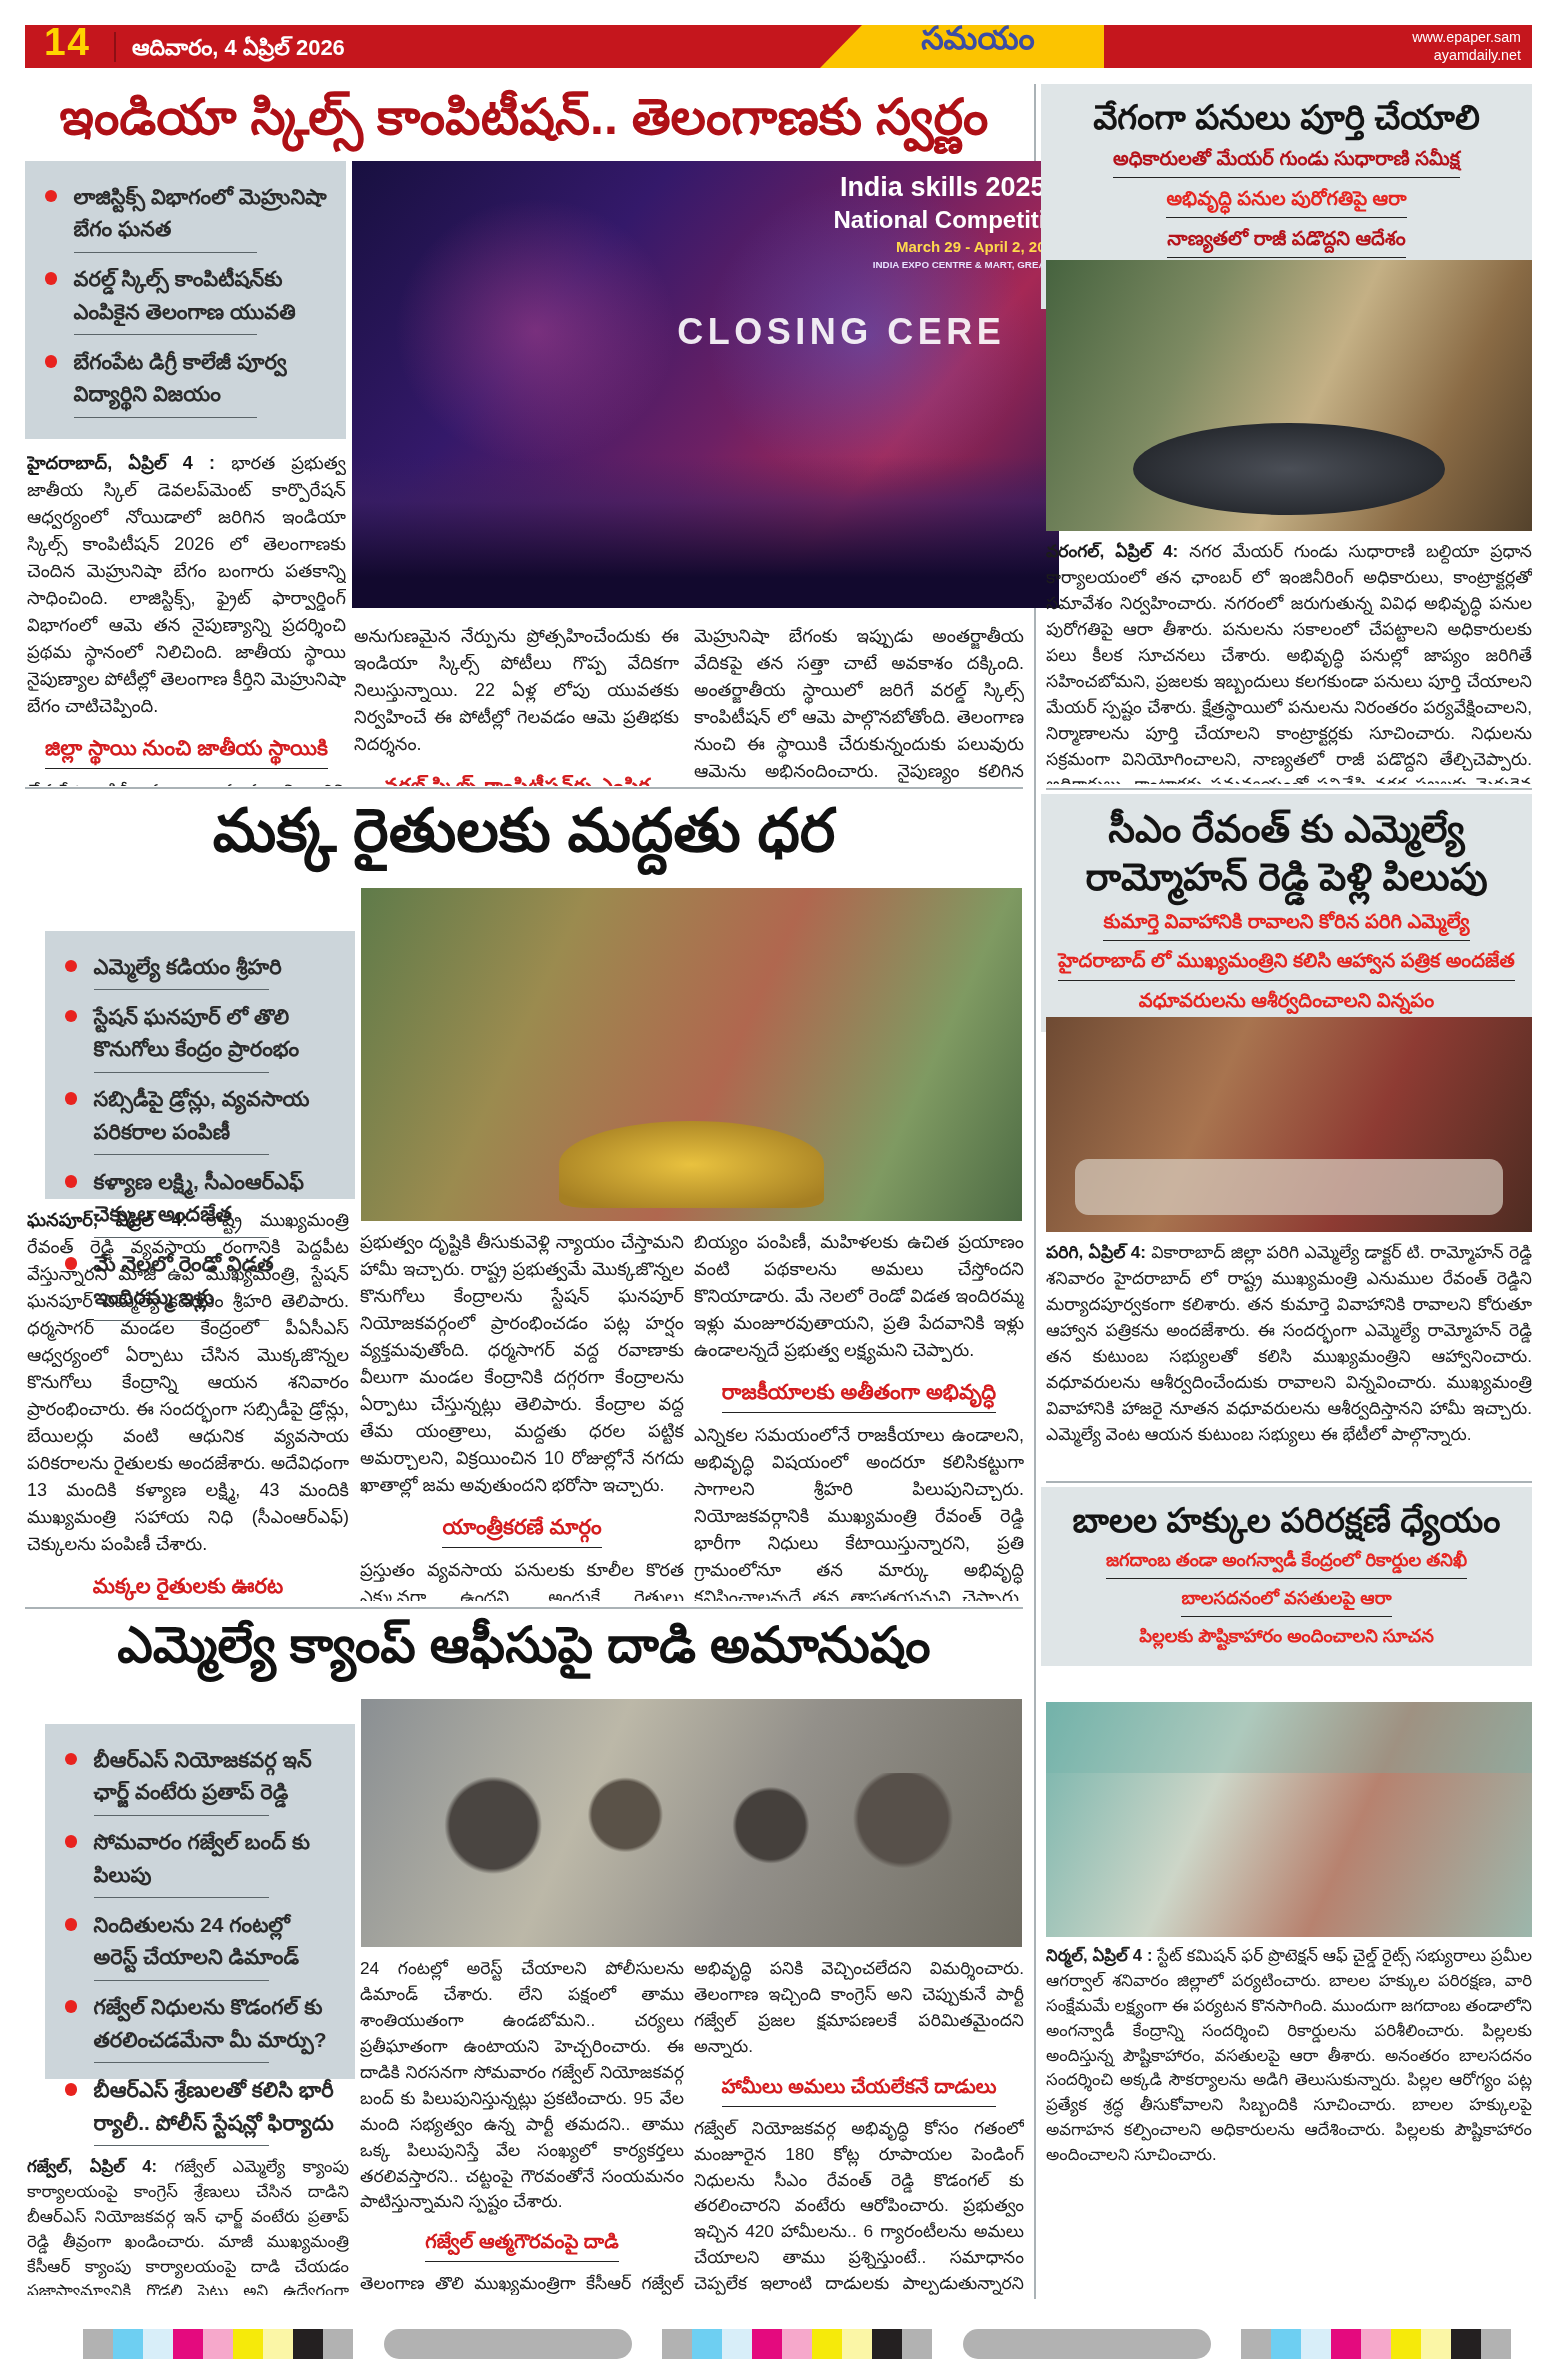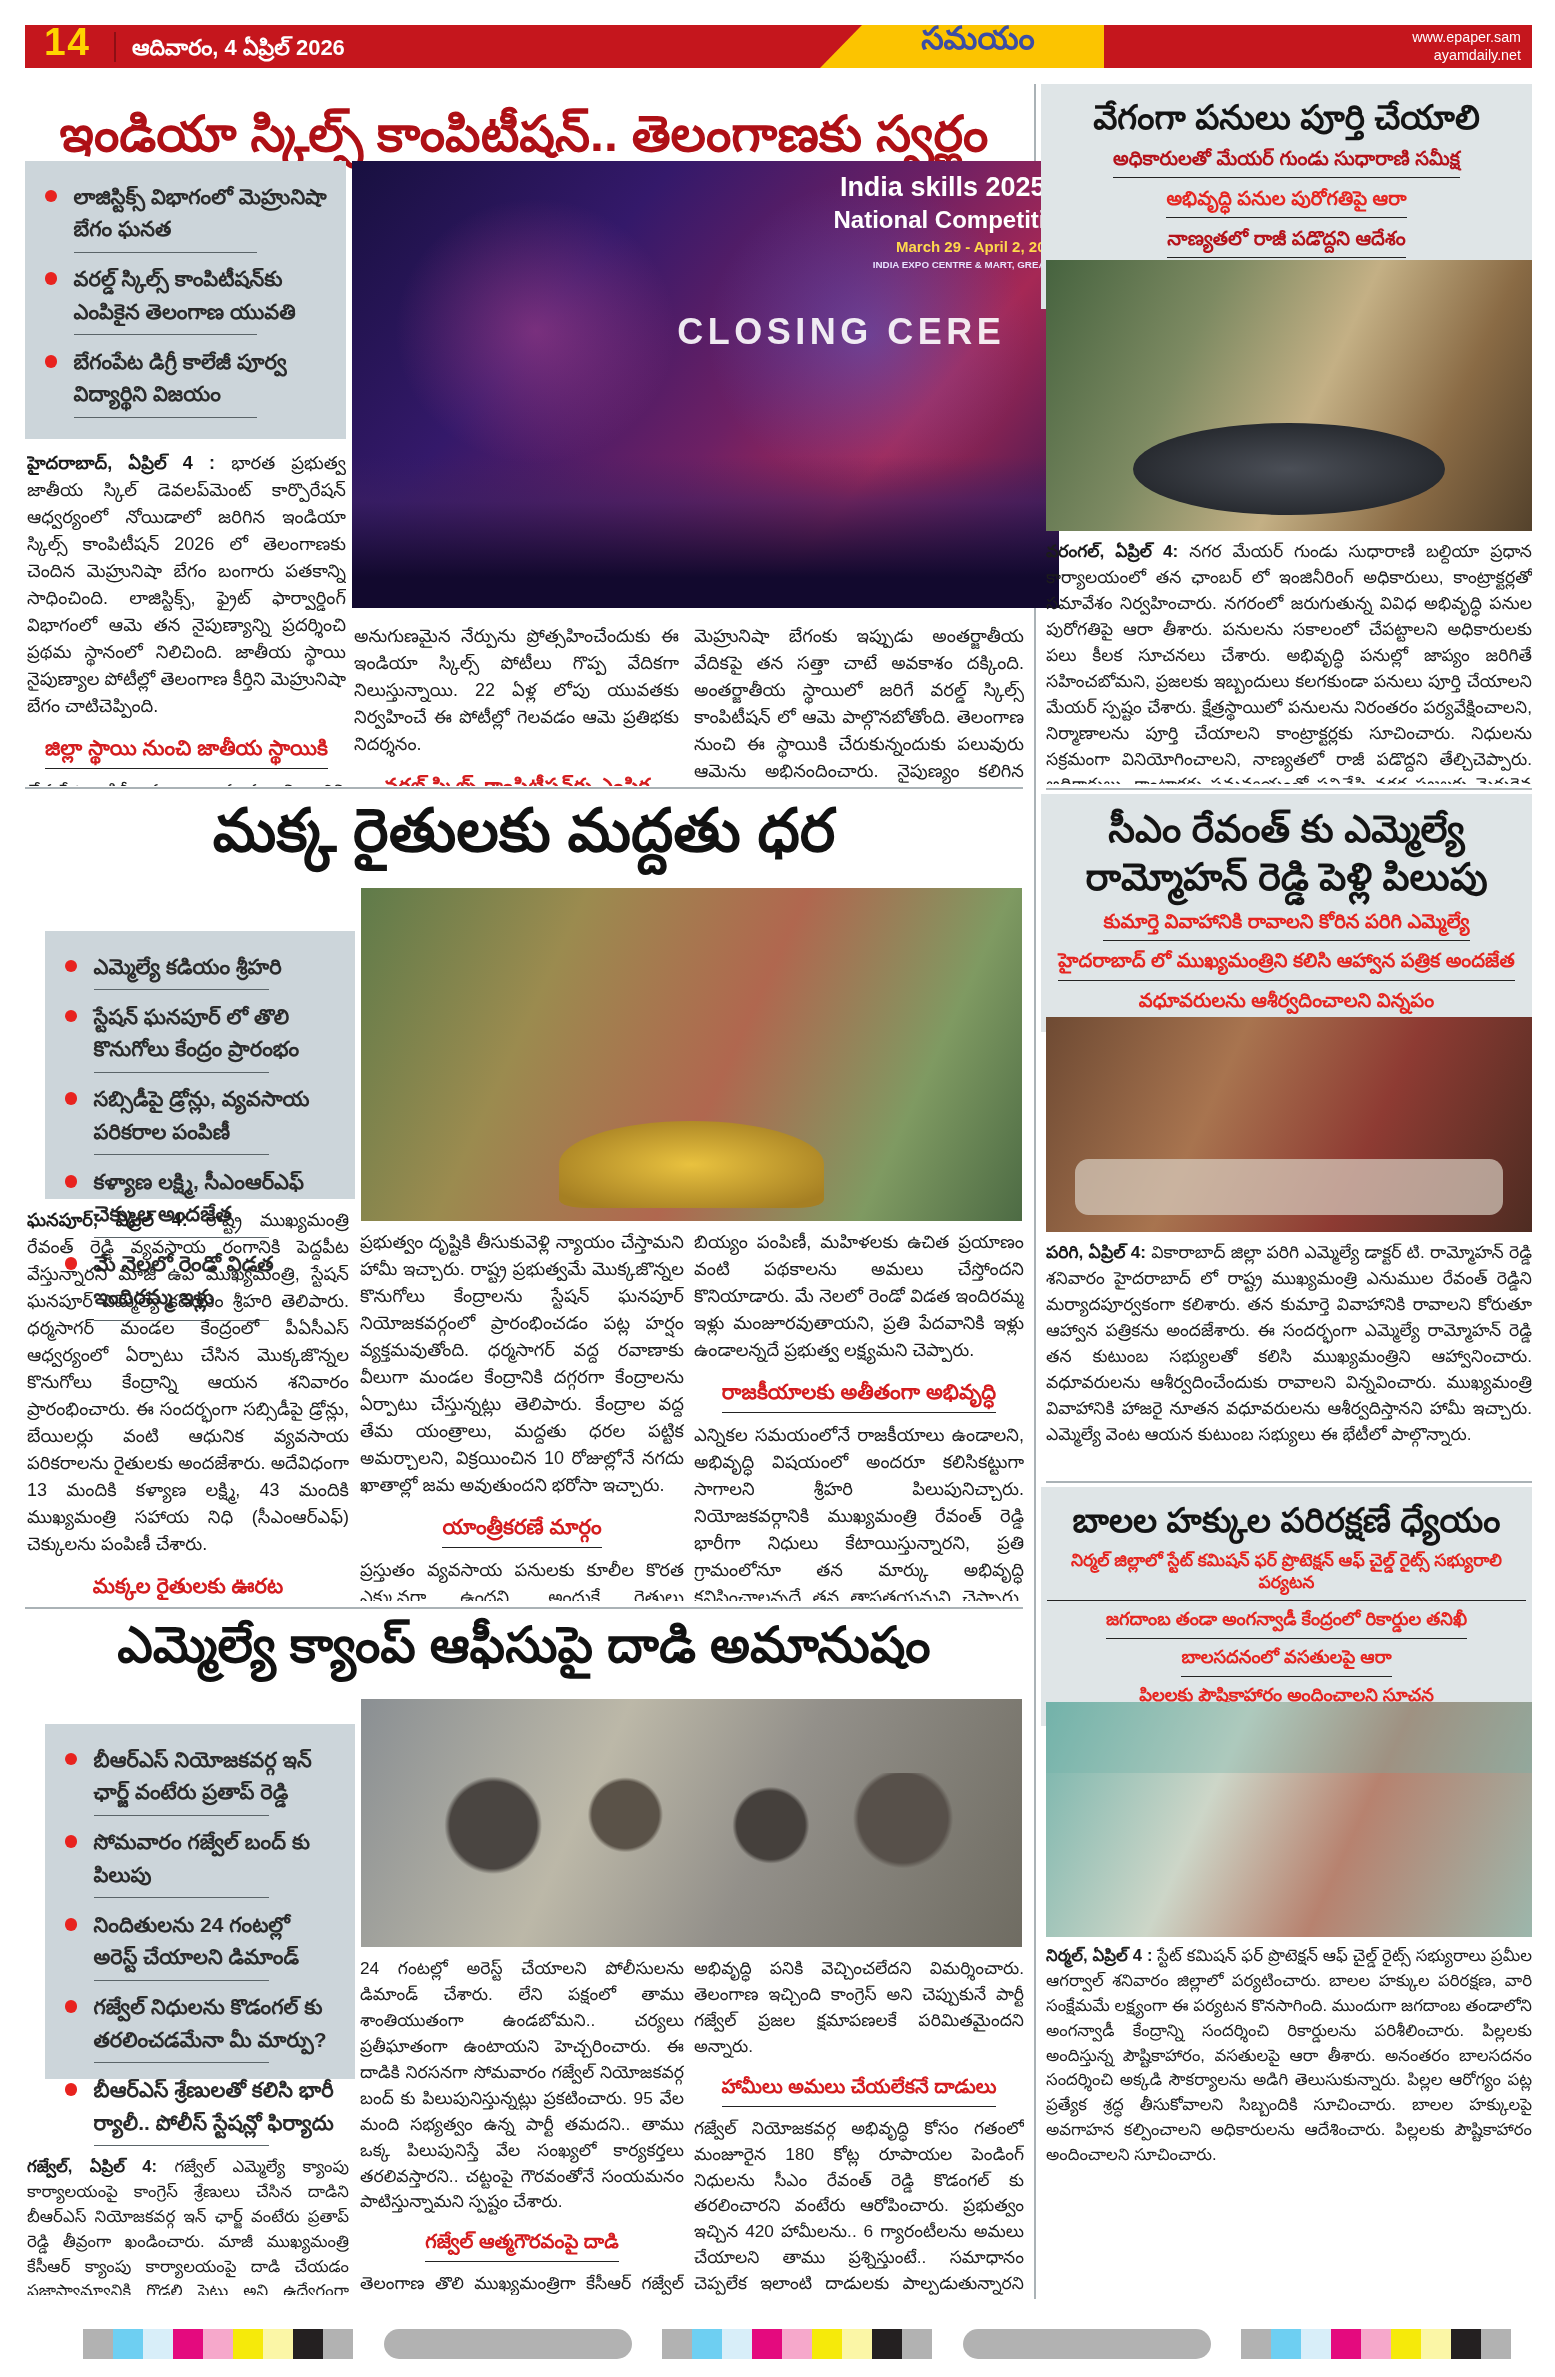--- a/index.html
+++ b/index.html
@@ -77,21 +77,21 @@
     <span>www.epaper.sam</span><br>
     <span>ayamdaily.net</span>
   </div>
 
   <div class="vrule"></div>
   <div class="hrule" style="left:25px;top:787px;width:998px;"></div>
   <div class="hrule" style="left:25px;top:1607px;width:998px;"></div>
   <div class="hrule" style="left:1046px;top:788px;width:486px;"></div>
   <div class="hrule" style="left:1046px;top:1481px;width:486px;"></div>
 
-  <div class="headline-red" style="top:105px;font-size:50px;">ఇండియా స్కిల్స్ కాంపిటీషన్.. తెలంగాణకు స్వర్ణం</div>
+  <div class="headline-red" style="top:88px;font-size:50px;">ఇండియా స్కిల్స్ కాంపిటీషన్.. తెలంగాణకు స్వర్ణం</div>
 
   <div class="bbox" style="left:25px;top:161px;width:321px;height:278px;">
     <ul>
       <li>లాజిస్టిక్స్ విభాగంలో మెహ్రునిషా బేగం ఘనత</li>
       <li>వరల్డ్ స్కిల్స్ కాంపిటీషన్‌కు ఎంపికైన తెలంగాణ యువతి</li>
       <li>బేగంపేట డిగ్రీ కాలేజీ పూర్వ విద్యార్థిని విజయం</li>
     </ul>
   </div>
 
   <div class="photo ph-skills" style="left:352px;top:161px;width:671px;height:447px;padding-left:36px;">
@@ -210,21 +210,20 @@
   </div>
   <div class="photo ph-wedding" style="left:1046px;top:1017px;width:486px;height:215px;">
     <div class="sofa"></div>
   </div>
   <div class="col" style="left:1046px;top:1240px;width:486px;height:236px;font-size:17.3px;">
     <p><span class="dl">పరిగి, ఏప్రిల్ 4: </span><span>వికారాబాద్ జిల్లా పరిగి ఎమ్మెల్యే డాక్టర్ టి. రామ్మోహన్ రెడ్డి శనివారం హైదరాబాద్ లో రాష్ట్ర ముఖ్యమంత్రి ఎనుముల రేవంత్ రెడ్డిని మర్యాదపూర్వకంగా కలిశారు. తన కుమార్తె వివాహానికి రావాలని కోరుతూ ఆహ్వాన పత్రికను అందజేశారు. ఈ సందర్భంగా ఎమ్మెల్యే రామ్మోహన్ రెడ్డి తన కుటుంబ సభ్యులతో కలిసి ముఖ్యమంత్రిని ఆహ్వానించారు. వధూవరులను ఆశీర్వదించేందుకు రావాలని విన్నవించారు. ముఖ్యమంత్రి వివాహానికి హాజరై నూతన వధూవరులను ఆశీర్వదిస్తానని హామీ ఇచ్చారు. ఎమ్మెల్యే వెంట ఆయన కుటుంబ సభ్యులు ఈ భేటీలో పాల్గొన్నారు.</span></p>
   </div>
 
   <div class="r-headbox" style="top:1487px;">
     <div class="r-headline">బాలల హక్కుల పరిరక్షణే ధ్యేయం</div>
-    <div class="r-sub c-red" style="font-size:17.3px;"><span class="u">నిర్మల్ జిల్లాలో స్టేట్ కమిషన్ ఫర్ ప్రొటెక్షన్ ఆఫ్ చైల్డ్ రైట్స్ సభ్యురాలి పర్యటన</span></div>
     <div class="r-sub c-red" style="font-size:18px;"><span class="u">జగదాంబ తండా అంగన్వాడీ కేంద్రంలో రికార్డుల తనిఖీ</span></div>
     <div class="r-sub c-red" style="font-size:18px;"><span class="u">బాలసదనంలో వసతులపై ఆరా</span></div>
     <div class="r-sub c-red nol" style="font-size:18px;"><span class="u">పిల్లలకు పౌష్టికాహారం అందించాలని సూచన</span></div>
   </div>
   <div class="photo ph-angan" style="left:1046px;top:1702px;width:486px;height:235px;">
     <div class="wall"></div>
   </div>
   <div class="col" style="left:1046px;top:1944px;width:486px;height:352px;font-size:16.6px;">
     <p><span class="dl">నిర్మల్, ఏప్రిల్ 4 : </span><span>స్టేట్ కమిషన్ ఫర్ ప్రొటెక్షన్ ఆఫ్ చైల్డ్ రైట్స్ సభ్యురాలు ప్రమీల ఆగర్వాల్ శనివారం జిల్లాలో పర్యటించారు. బాలల హక్కుల పరిరక్షణ, వారి సంక్షేమమే లక్ష్యంగా ఈ పర్యటన కొనసాగింది. ముందుగా జగదాంబ తండాలోని అంగన్వాడీ కేంద్రాన్ని సందర్శించి రికార్డులను పరిశీలించారు. పిల్లలకు అందిస్తున్న పౌష్టికాహారం, వసతులపై ఆరా తీశారు. అనంతరం బాలసదనం సందర్శించి అక్కడి సౌకర్యాలను అడిగి తెలుసుకున్నారు. పిల్లల ఆరోగ్యం పట్ల ప్రత్యేక శ్రద్ధ తీసుకోవాలని సిబ్బందికి సూచించారు. బాలల హక్కులపై అవగాహన కల్పించాలని అధికారులను ఆదేశించారు. పిల్లలకు పౌష్టికాహారం అందించాలని సూచించారు.</span></p>
   </div>

